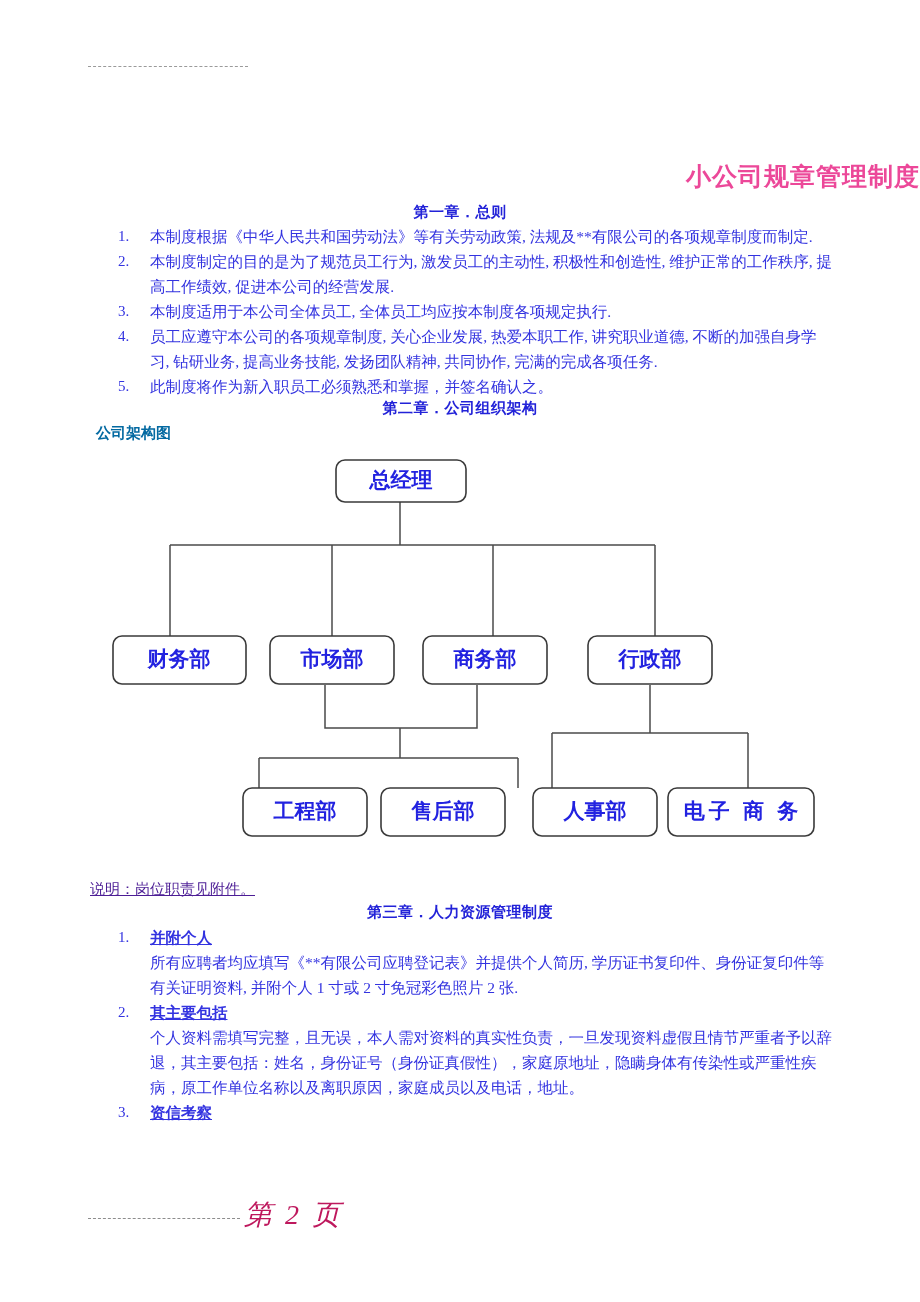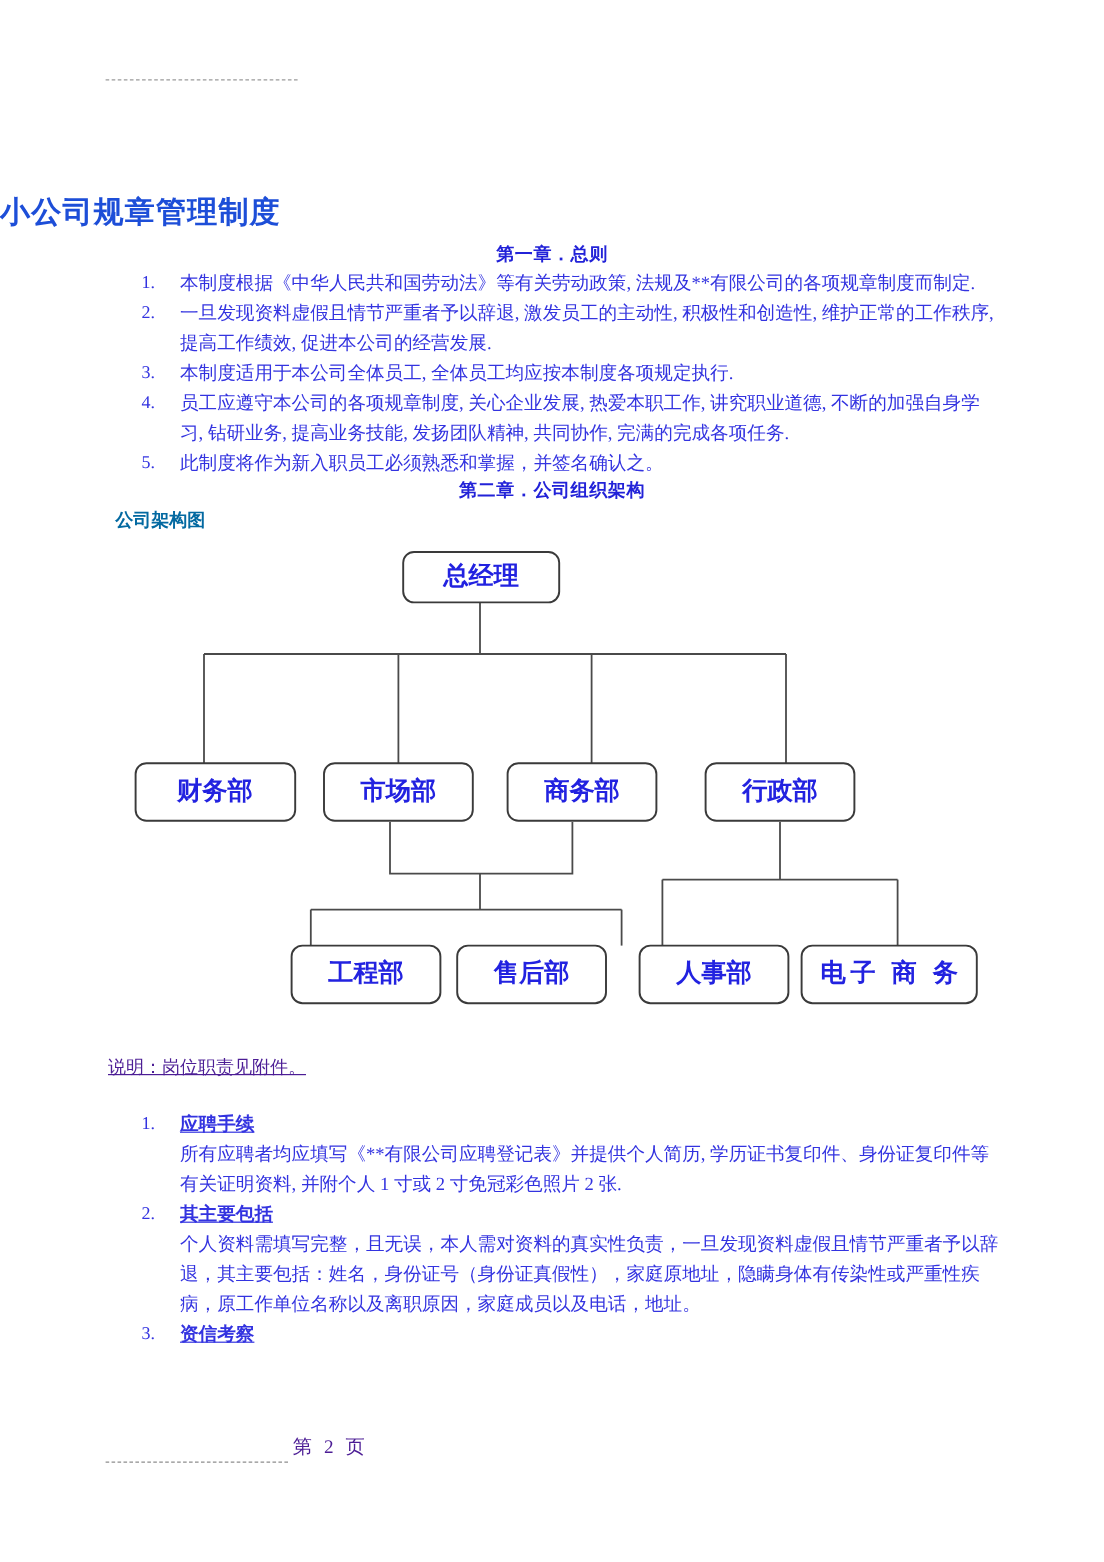--- a/index.html
+++ b/index.html
@@ -32,36 +32,37 @@
     left: 88px;
     top: 1218px;
     width: 152px;
     height: 0;
     border-top: 1px dashed #8d8d8d;
   }
   .footer-page {
     position: absolute;
     left: 244px;
     top: 1196px;
-    font-size: 16px;
-    color: #4c1d95;
+    font-size: 28px;
+    color: #be185d;
     letter-spacing: 3px;
     font-family: "Liberation Serif", "DejaVu Serif", serif;
+    font-style: italic;
   }
 
   
   .doc-title {
     position: absolute;
     left: 0;
     right: 0;
     top: 160px;
-    text-align: left;
+    text-align: right;
     font-size: 25px;
     font-weight: bold;
-    color: #1d4ed8;
+    color: #ec4899;
     letter-spacing: 1px;
   }
   .chapter {
     text-align: center;
     font-size: 15px;
     font-weight: bold;
     color: #2222d8;
     letter-spacing: 0.5px;
   }
   .ch1 { position: absolute; left: 0; right: 0; top: 203px; }
@@ -174,21 +175,21 @@
 
   <div class="chapter ch1">第一章．总则</div>
 
   <div class="list1">
     <div class="li">
       <span class="num">1.</span>
       <span class="txt">本制度根据《中华人民共和国劳动法》等有关劳动政策, 法规及**有限公司的各项规章制度而制定.</span>
     </div>
     <div class="li">
       <span class="num">2.</span>
-      <span class="txt">一旦发现资料虚假且情节严重者予以辞退, 激发员工的主动性, 积极性和创造性, 维护正常的工作秩序, 提高工作绩效, 促进本公司的经营发展.</span>
+      <span class="txt">本制度制定的目的是为了规范员工行为, 激发员工的主动性, 积极性和创造性, 维护正常的工作秩序, 提高工作绩效, 促进本公司的经营发展.</span>
     </div>
     <div class="li">
       <span class="num">3.</span>
       <span class="txt">本制度适用于本公司全体员工, 全体员工均应按本制度各项规定执行.</span>
     </div>
     <div class="li">
       <span class="num">4.</span>
       <span class="txt">员工应遵守本公司的各项规章制度, 关心企业发展, 热爱本职工作, 讲究职业道德, 不断的加强自身学习, 钻研业务, 提高业务技能, 发扬团队精神, 共同协作, 完满的完成各项任务.</span>
     </div>
     <div class="li">
@@ -245,25 +246,26 @@
       <rect class="node-box" x="533" y="348" width="124" height="48" rx="9" ry="9"></rect>
       <text class="node-text" x="595" y="373">人事部</text>
 
       <rect class="node-box" x="668" y="348" width="146" height="48" rx="9" ry="9"></rect>
       <text class="node-text wide" x="743" y="373">电子 商 务</text>
     </svg>
   </div>
 
   <div class="note">说明：岗位职责见附件。</div>
 
+  <div class="chapter ch3">第三章．人力资源管理制度</div>
 
   <div class="list3">
     <div class="li">
       <span class="num">1.</span>
-      <span class="head">应聘手续</span>
+      <span class="head">并附个人</span>
       <span class="body">所有应聘者均应填写《**有限公司应聘登记表》并提供个人简历, 学历证书复印件、身份证复印件等有关证明资料, 并附个人 1 寸或 2 寸免冠彩色照片 2 张.</span>
     </div>
     <div class="li">
       <span class="num">2.</span>
       <span class="head">其主要包括</span>
       <span class="body">个人资料需填写完整，且无误，本人需对资料的真实性负责，一旦发现资料虚假且情节严重者予以辞退，其主要包括：姓名，身份证号（身份证真假性），家庭原地址，隐瞒身体有传染性或严重性疾病，原工作单位名称以及离职原因，家庭成员以及电话，地址。</span>
     </div>
     <div class="li">
       <span class="num">3.</span>
       <span class="head">资信考察</span>

